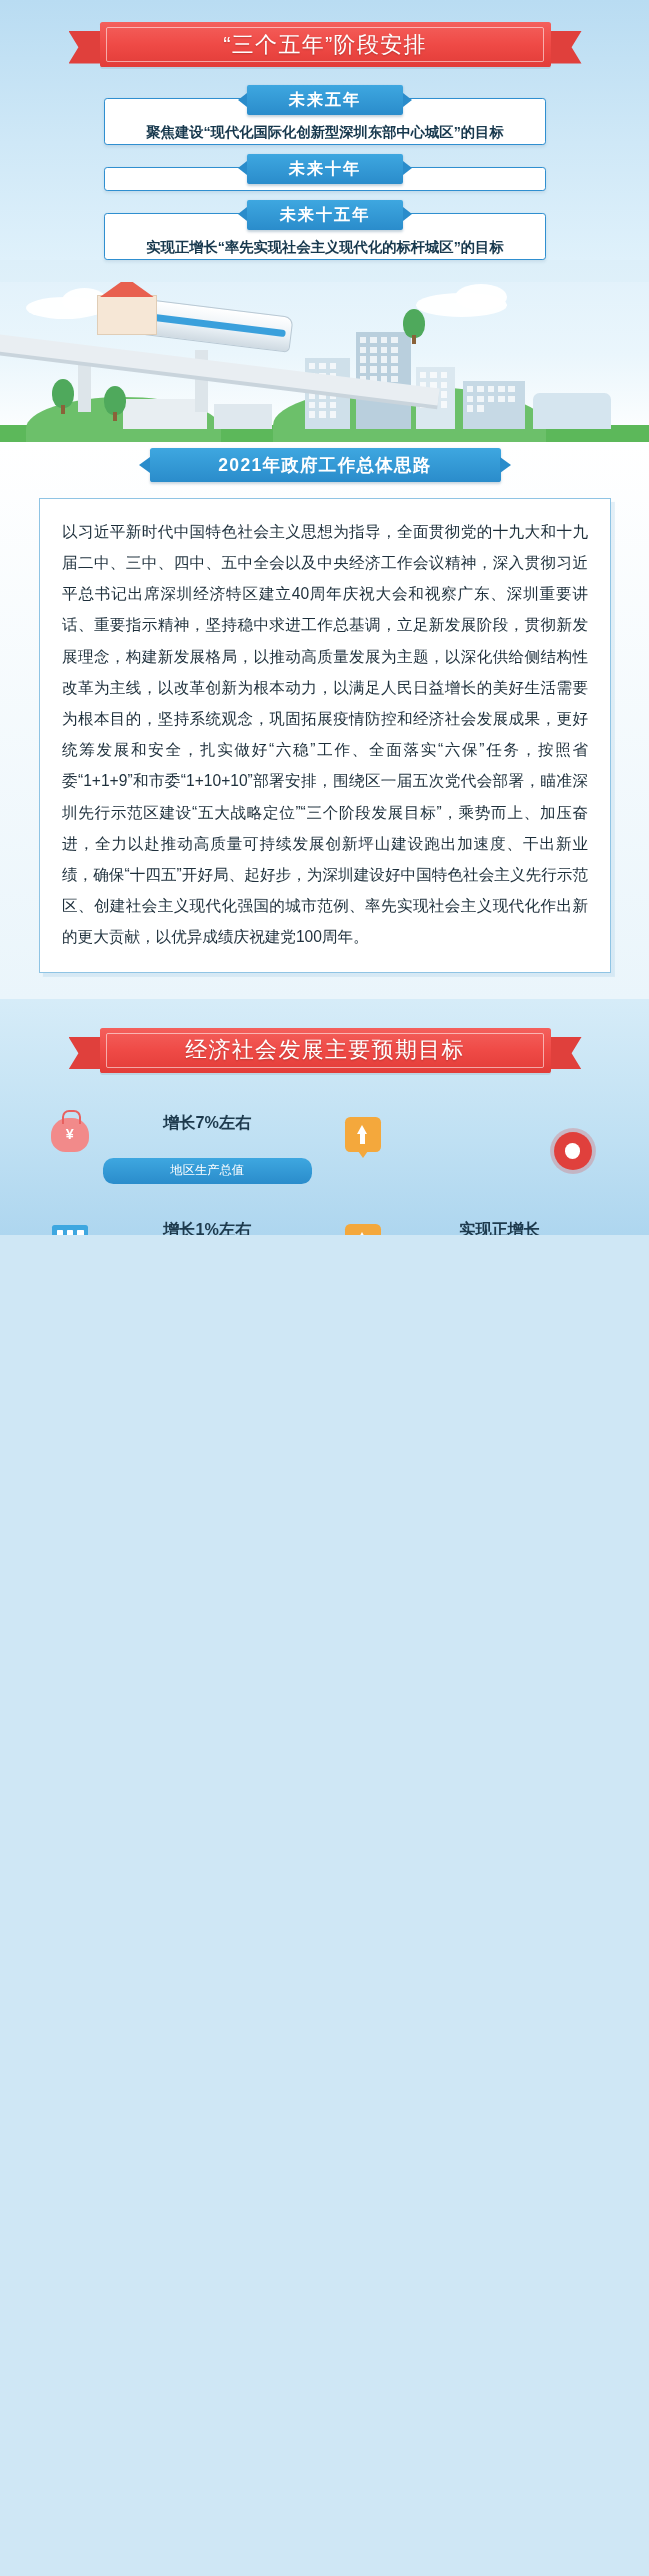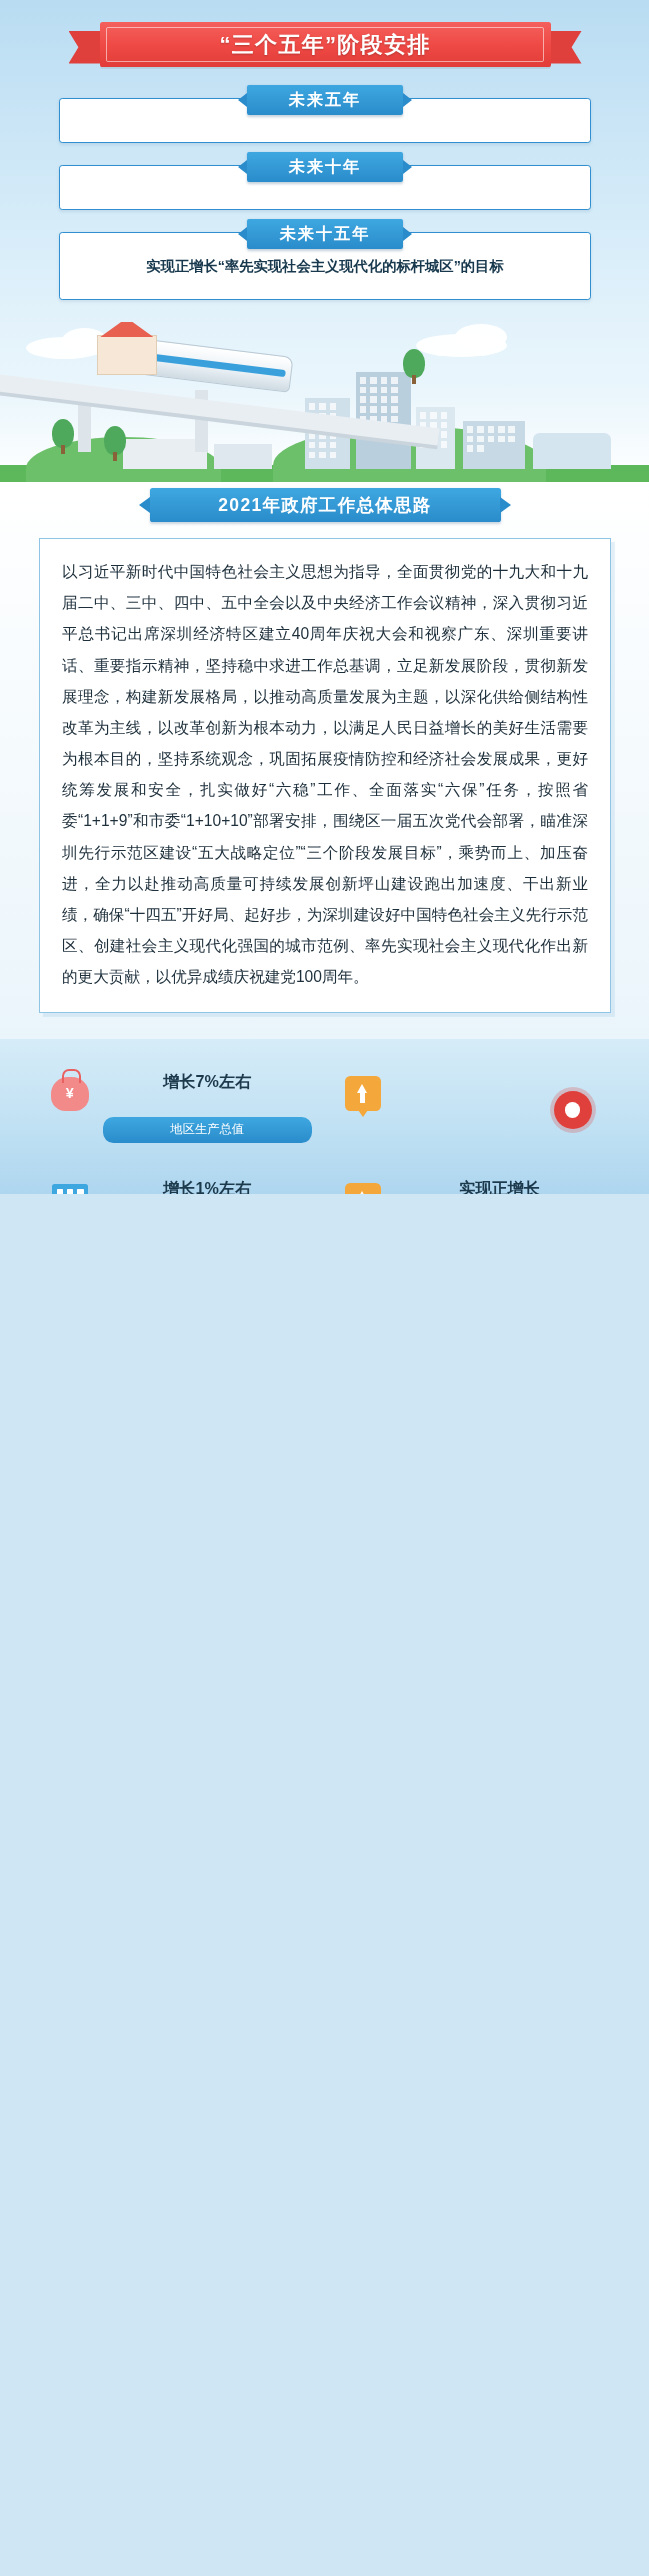--- a/index.html
+++ b/index.html
@@ -50,35 +50,35 @@
   .ribbon-main .inner-line {
     position: absolute;
     left: 6.5px; right: 6.5px; top: 5.2px; bottom: 5.2px;
     border: 0.6px solid rgba(255,255,255,0.55);
     border-radius: 1.9px;
     pointer-events: none;
   }
   .ribbon-title {
     color: #ffffff;
     font-size: 22px;
-    font-weight: bold;
+    font-weight: normal;
     letter-spacing: 1.3px;
     text-shadow: 0 1.3px 1.9px rgba(0,0,0,0.22);
     position: relative;
     z-index: 2;
   }
 
   .phase-card {
-    width: 532px;
+    width: 442px;
     margin: 0 auto 22px auto;
     position: relative;
     background: #ffffff;
     border: 0.6px solid #2f8fd0;
     border-radius: 3.2px;
-    padding: 22px 17px 21px 17px;
+    padding: 22px 17px 0 17px;
     box-shadow: 0 1.3px 3.2px rgba(20,70,110,0.10);
   }
   .phase-tag {
     position: absolute;
     top: -14.3px;
     left: 50%;
     transform: translateX(-50%);
     min-width: 156px;
     height: 30px;
     background: linear-gradient(180deg,#3ea7e0 0%, #2a8ccb 100%);
@@ -359,20 +359,21 @@
       <div class="ribbon-tail left"></div>
       <div class="ribbon-tail right"></div>
       <div class="ribbon-main">
         <span class="inner-line"></span>
         <span class="ribbon-title">“三个五年”阶段安排</span>
       </div>
     </div>
 
     <div class="phase-card">
       <div class="phase-tag">未来五年</div>
+      <div class="phase-text">聚焦建设“现代化国际化创新型深圳东部中心城区”的目标</div>
     </div>
 
     <div class="phase-card">
       <div class="phase-tag">未来十年</div>
     </div>
 
     <div class="phase-card">
       <div class="phase-tag">未来十五年</div>
       <div class="phase-text">实现正增长“率先实现社会主义现代化的标杆城区”的目标</div>
     </div>
@@ -502,20 +503,28 @@
 
   <section class="sec-guide">
     <div class="guide-title-bar">2021年政府工作总体思路</div>
     <div class="guide-box">
       <p class="guide-text">以习近平新时代中国特色社会主义思想为指导，全面贯彻党的十九大和十九届二中、三中、四中、五中全会以及中央经济工作会议精神，深入贯彻习近平总书记出席深圳经济特区建立40周年庆祝大会和视察广东、深圳重要讲话、重要指示精神，坚持稳中求进工作总基调，立足新发展阶段，贯彻新发展理念，构建新发展格局，以推动高质量发展为主题，以深化供给侧结构性改革为主线，以改革创新为根本动力，以满足人民日益增长的美好生活需要为根本目的，坚持系统观念，巩固拓展疫情防控和经济社会发展成果，更好统筹发展和安全，扎实做好“六稳”工作、全面落实“六保”任务，按照省委“1+1+9”和市委“1+10+10”部署安排，围绕区一届五次党代会部署，瞄准深圳先行示范区建设“五大战略定位”“三个阶段发展目标”，乘势而上、加压奋进，全力以赴推动高质量可持续发展创新坪山建设跑出加速度、干出新业绩，确保“十四五”开好局、起好步，为深圳建设好中国特色社会主义先行示范区、创建社会主义现代化强国的城市范例、率先实现社会主义现代化作出新的更大贡献，以优异成绩庆祝建党100周年。</p>
     </div>
   </section>
 
   <section class="sec-goals">
 
+    <div class="goals-ribbon-wrap">
+      <div class="ribbon-tail left"></div>
+      <div class="ribbon-tail right"></div>
+      <div class="ribbon-main">
+        <span class="inner-line"></span>
+        <span class="ribbon-title">经济社会发展主要预期目标</span>
+      </div>
+    </div>
 
     <div class="goals-grid">
 
       <div class="goal">
         <div class="goal-icon">
           <span class="ic-bag">
               <span class="yen">¥</span>
             </span>
         </div>
         <div class="goal-right">

